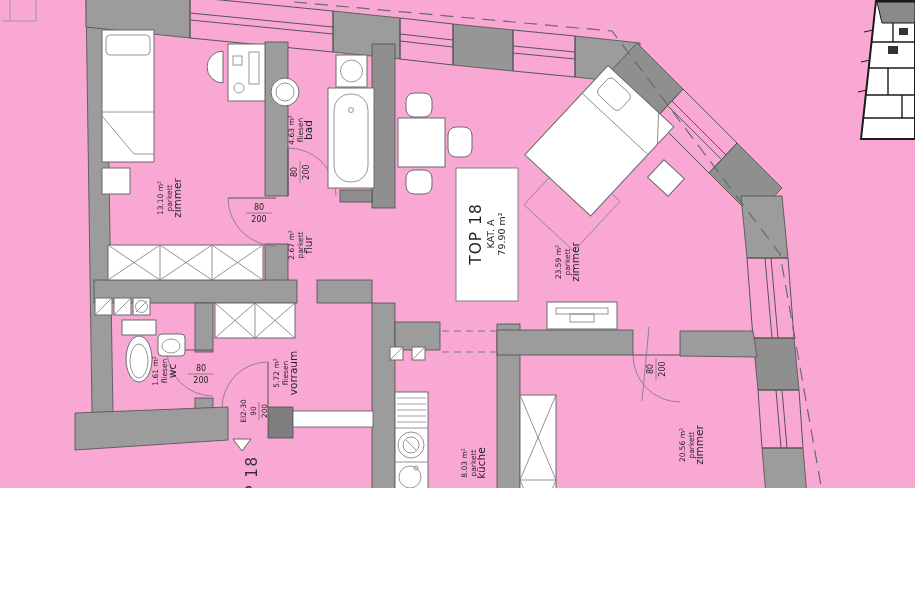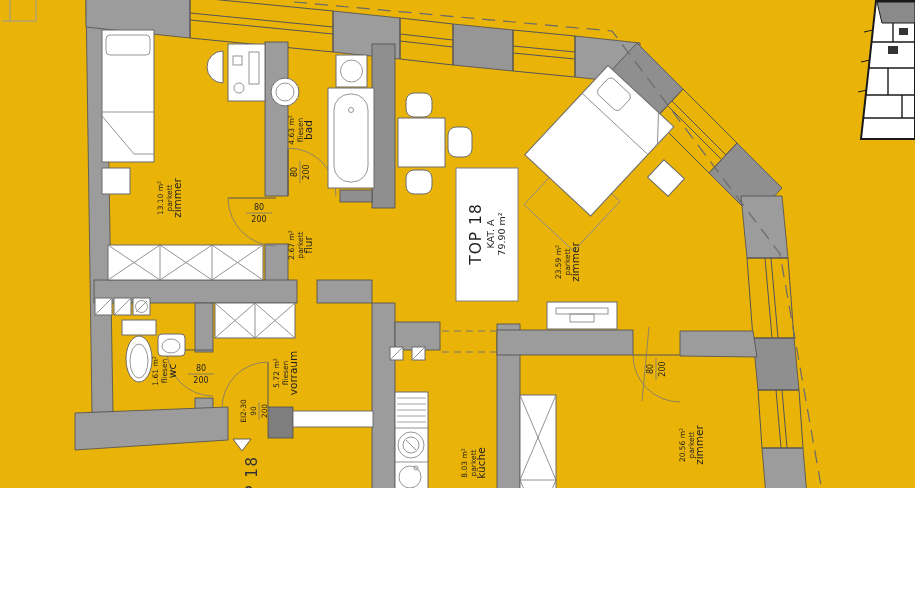--- a/index.html
+++ b/index.html
@@ -1,16 +1,16 @@
 <!DOCTYPE html>
 <html><head>
 <meta charset="utf-8">
 <style>
   html,body{margin:0;padding:0;background:#fff;}
-  .page{position:relative;width:915px;height:488px;background:#eab308;overflow:hidden;
+  .page{position:relative;width:915px;height:488px;background:#f9a8d4;overflow:hidden;
         font-family:"DejaVu Sans","Liberation Sans",sans-serif;}
   svg{position:absolute;left:0;top:0;}
   svg text{fill:#1f1f1f;font-family:"DejaVu Sans","Liberation Sans",sans-serif;text-anchor:middle;}
   .rname{font-size:10.5px;}
   .rsub{font-size:7.5px;}
   .dim{font-size:8px;}
   .dimsm{font-size:7.3px;}
   .unit-big{font-size:15.5px;letter-spacing:1px;}
   .unit-sub{font-size:9.5px;}
   .top18{font-size:15px;letter-spacing:1.5px;fill:#333;}

